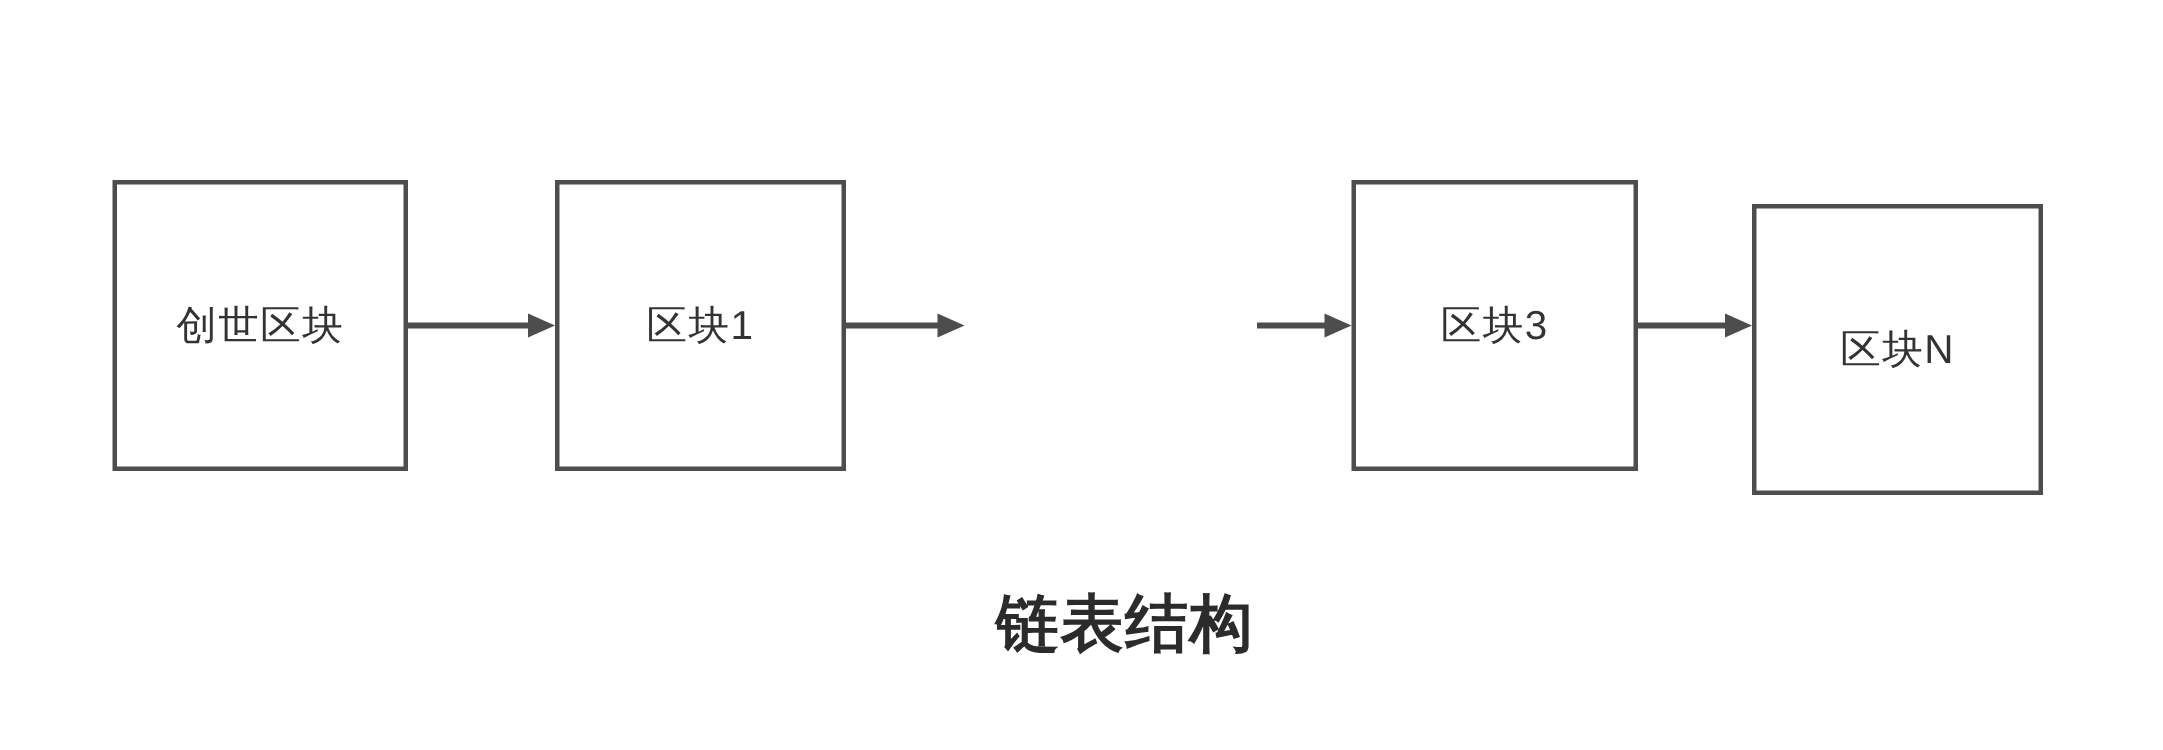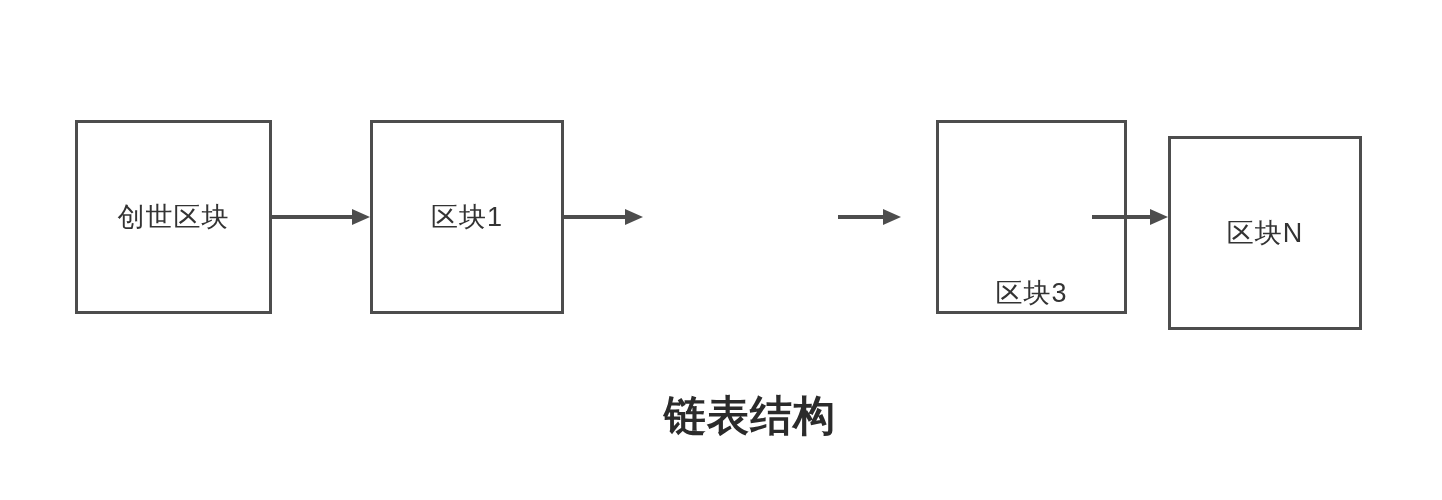--- a/index.html
+++ b/index.html
@@ -65,21 +65,21 @@
     font-size: 42px;
     font-weight: bold;
     color: #2b2b2b;
     letter-spacing: 1px;
     white-space: nowrap;
   }
   
   .n0 { left: 75px;   width: 197px; }
   .n1 { left: 370px;  width: 194px; }
   .n2 { left: 643px;  width: 195px; }
-  .n3 { left: 936px;  width: 191px; align-items: flex-end; }
+  .n3 { left: 901px;  width: 191px; }
   .n4 { left: 1168px; width: 194px; margin-top: 16px; }
   .a0 { left: 272px;  width: 98px; }
   .a1 { left: 564px;  width: 79px; }
   .a2 { left: 838px;  width: 63px; }
   .a3 { left: 1092px; width: 76px; }
 </style>
 </head>
 <body>
 
 <div class="canvas">

